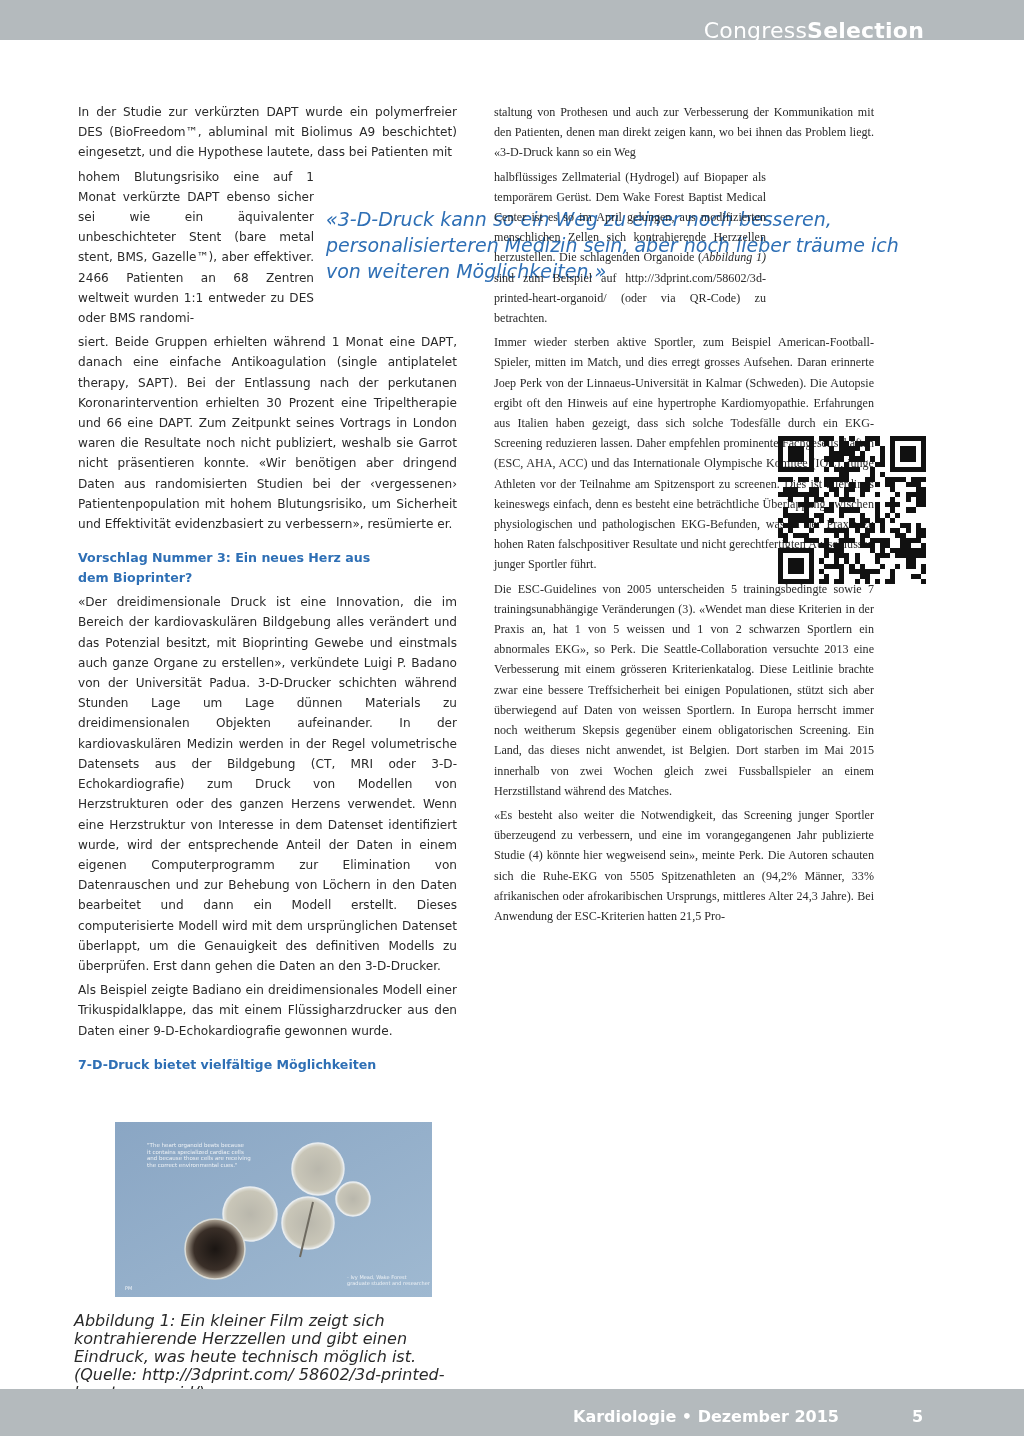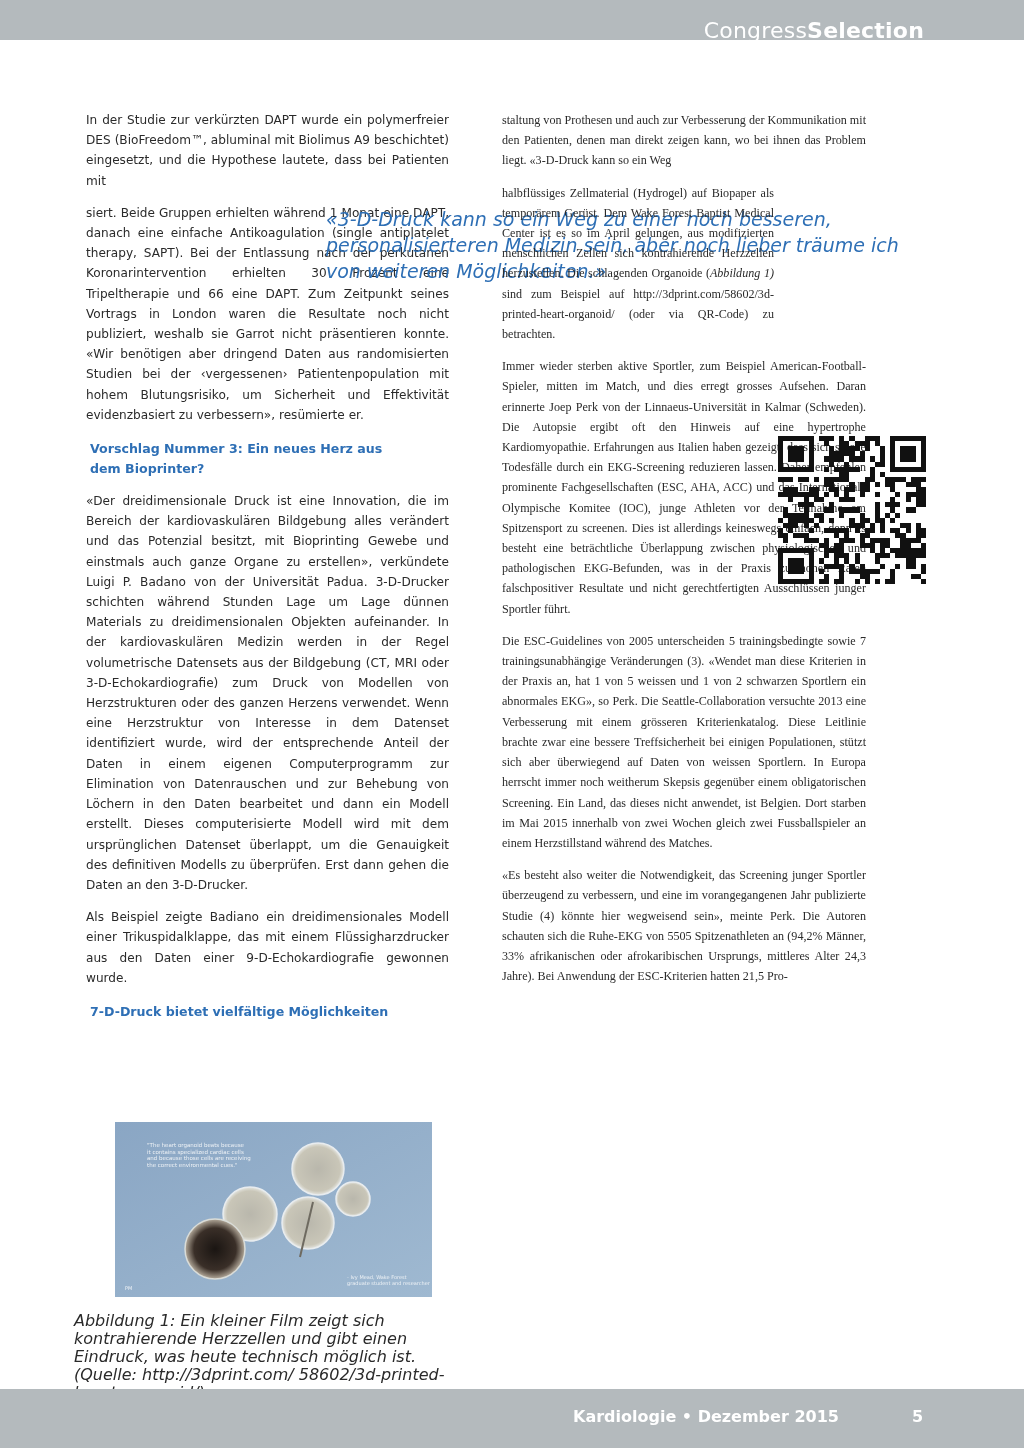--- a/index.html
+++ b/index.html
@@ -1,50 +1,51 @@
 <!DOCTYPE html>
 <html><head>
 <meta charset="utf-8">
 <style>
   html, body { margin:0; padding:0; }
   body { width:1024px; height:1448px; position:relative; background:#ffffff; overflow:hidden;
          font-family:"DejaVu Sans", sans-serif; color:#222; }
   .header { position:absolute; left:0; top:0; width:1024px; height:40px; background:#b4babd; }
   .header-title { position:absolute; right:100px; top:18px; font-size:22px; color:#ffffff; letter-spacing:0.2px; }
   .header-title b { font-weight:bold; }
-  .footer { position:absolute; left:0; top:1389px; width:1024px; height:59px; background:#b4babd; }
+  .footer { position:absolute; left:0; top:1389px; width:1024px; height:47px; background:#b4babd; }
   .footer-journal { position:absolute; left:573px; top:18px; font-size:16px; font-weight:bold; color:#ffffff; }
   .footer-page { position:absolute; left:912px; top:18px; font-size:16px; font-weight:bold; color:#ffffff; }
 
   .col { position:absolute; font-size:12.1px; line-height:20.2px; text-align:justify; color:#2a2a2a; }
-  .col p { margin:12px; }
+  .col p { margin:4px; }
   .col-left { left:74px; top:98px; width:387px; }
   .col-right { left:490px; top:98px; width:388px;font-family:Liberation Serif, serif; }
 
   .narrow-left { width:236px; }
   .narrow-right { width:272px; }
 
-  h3.sub { margin:16px; color:#2e6fb5; font-size:12.6px; font-weight:bold; line-height:20px; text-align:left; }
+  h3.sub { margin:4px; color:#2e6fb5; font-size:12.6px; font-weight:bold; line-height:20px; text-align:left; }
 
   .pullquote { position:absolute; left:326px; top:206px; width:590px; font-size:19px; line-height:26px; color:#2e6fb5;font-style:italic; }
 
   .qr { position:absolute; left:778px; top:436px; width:148px; height:148px; }
 
   .figure { position:absolute; left:115px; top:1122px; width:317px; height:175px; overflow:hidden; }
   .caption { position:absolute; left:74px; top:1312px; width:387px; font-size:16px; line-height:18px; font-style:italic; color:#2a2a2a; }
 </style>
 </head>
 <body>
 
 <div class="header">
   <div class="header-title"><span>Congress</span><b>Selection</b></div>
 </div>
 
 <div class="col col-left">
   <p>In der Studie zur verkürzten DAPT wurde ein polymerfreier DES (BioFreedom™, abluminal mit Biolimus A9 beschichtet) eingesetzt, und die Hypothese lautete, dass bei Patienten mit</p>
+  <p class="narrow-left">hohem Blutungsrisiko eine auf 1 Monat verkürzte DAPT ebenso sicher sei wie ein äquivalenter unbeschichteter Stent (bare metal stent, BMS, Gazelle™), aber effektiver. 2466 Patienten an 68 Zentren weltweit wurden 1:1 entweder zu DES oder BMS randomi-</p>
   <p>siert. Beide Gruppen erhielten während 1 Monat eine DAPT, danach eine einfache Antikoagulation (single antiplatelet therapy, SAPT). Bei der Entlassung nach der perkutanen Koronarintervention erhielten 30 Prozent eine Tripeltherapie und 66 eine DAPT. Zum Zeitpunkt seines Vortrags in London waren die Resultate noch nicht publiziert, weshalb sie Garrot nicht präsentieren konnte. «Wir benötigen aber dringend Daten aus randomisierten Studien bei der ‹vergessenen› Patientenpopulation mit hohem Blutungsrisiko, um Sicherheit und Effektivität evidenzbasiert zu verbessern», resümierte er.</p>
   <h3 class="sub" style="margin-top:14px;margin-bottom:3px;width:310px;">Vorschlag Nummer 3: Ein neues Herz aus dem Bioprinter?</h3>
   <p>«Der dreidimensionale Druck ist eine Innovation, die im Bereich der kardiovaskulären Bildgebung alles verändert und das Potenzial besitzt, mit Bioprinting Gewebe und einstmals auch ganze Organe zu erstellen», verkündete Luigi P. Badano von der Universität Padua. 3-D-Drucker schichten während Stunden Lage um Lage dünnen Materials zu dreidimensionalen Objekten aufeinander. In der kardiovaskulären Medizin werden in der Regel volumetrische Datensets aus der Bildgebung (CT, MRI oder 3-D-Echokardiografie) zum Druck von Modellen von Herzstrukturen oder des ganzen Herzens verwendet. Wenn eine Herzstruktur von Interesse in dem Datenset identifiziert wurde, wird der entsprechende Anteil der Daten in einem eigenen Computerprogramm zur Elimination von Datenrauschen und zur Behebung von Löchern in den Daten bearbeitet und dann ein Modell erstellt. Dieses computerisierte Modell wird mit dem ursprünglichen Datenset überlappt, um die Genauigkeit des definitiven Modells zu überprüfen. Erst dann gehen die Daten an den 3-D-Drucker.</p>
   <p>Als Beispiel zeigte Badiano ein dreidimensionales Modell einer Trikuspidalklappe, das mit einem Flüssigharzdrucker aus den Daten einer 9-D-Echokardiografie gewonnen wurde.</p>
   <h3 class="sub" style="margin-top:14px;margin-bottom:3px;">7-D-Druck bietet vielfältige Möglichkeiten</h3>
 </div>
 
 <div class="pullquote">«3-D-Druck kann so ein Weg zu einer noch besseren, personalisierteren Medizin sein, aber noch lieber träume ich von weiteren Möglichkeiten.»</div>
 
 <div class="col col-right">

